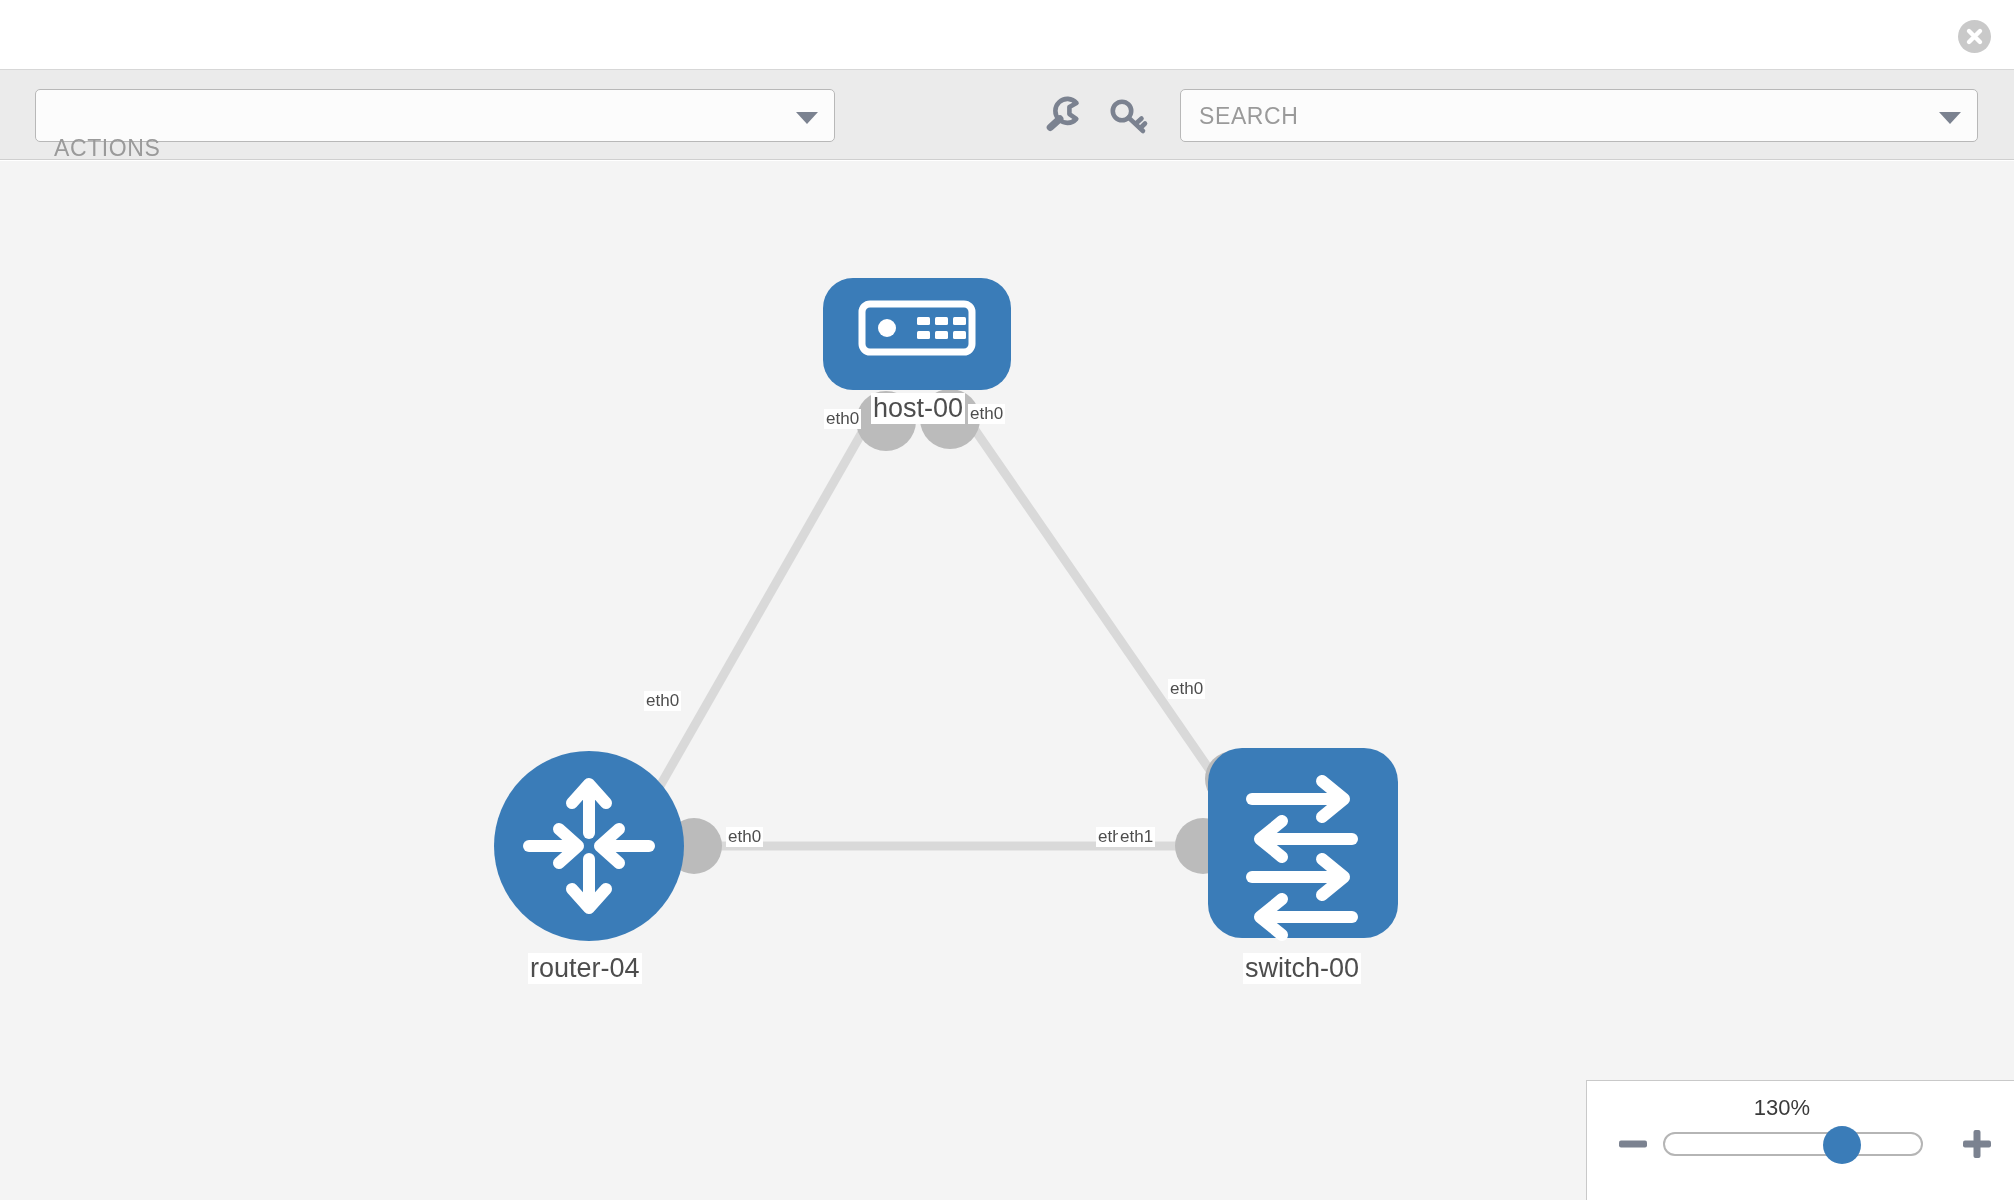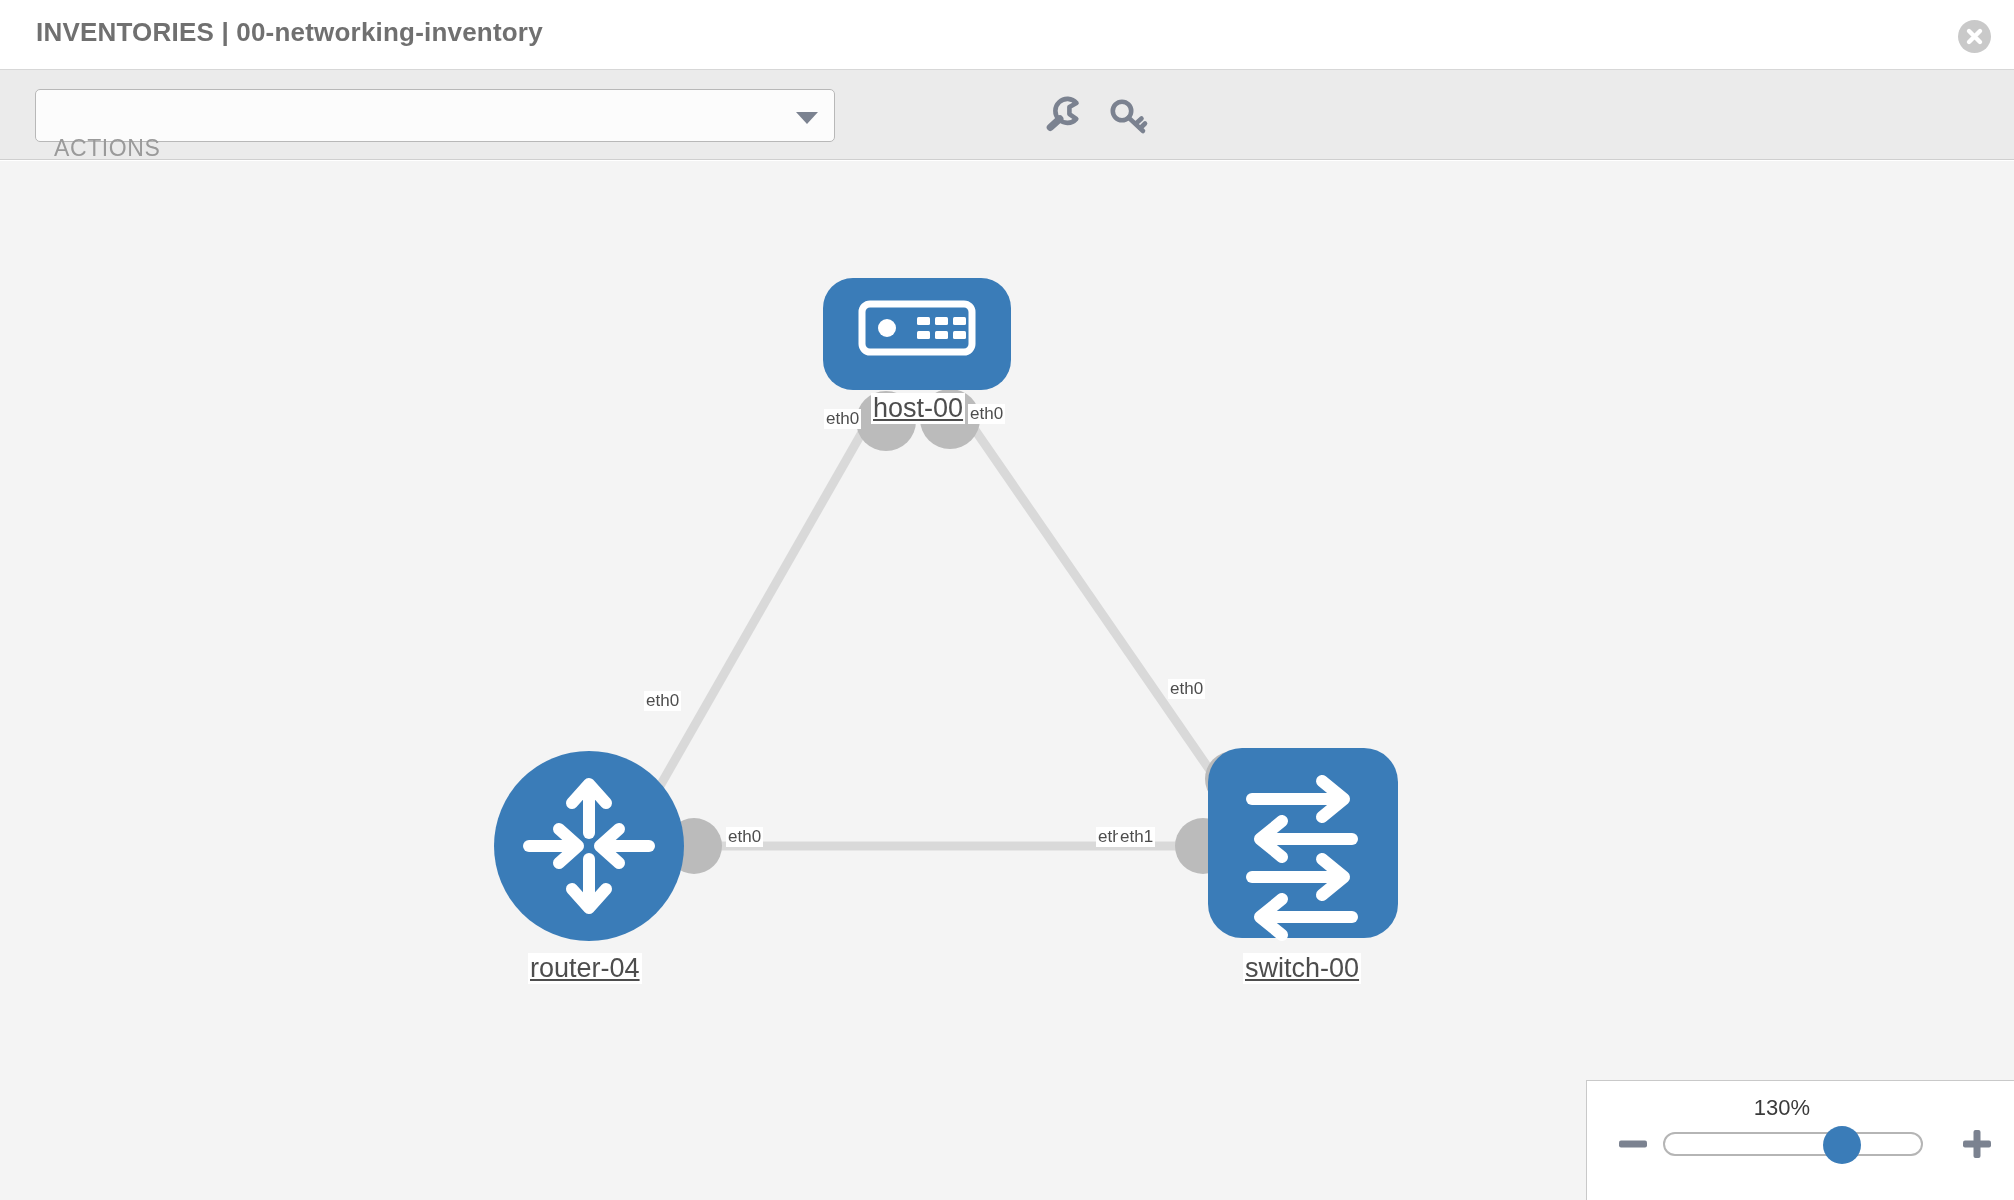--- a/index.html
+++ b/index.html
@@ -84,21 +84,20 @@
     overflow: hidden;
   }
   .topology-svg { position: absolute; top: 0; left: 0; }
 
   .node-label {
     position: absolute;
     font-size: 27px; color: #4d4d4d;
     background: #ffffff;
     white-space: nowrap;
     padding: 0 2px;
-    text-decoration: underline;
   }
   .iface-label {
     position: absolute;
     font-size: 17px; color: #4d4d4d;
     background: #ffffff;
     white-space: nowrap;
     padding: 0 2px;
   }
 
   
@@ -135,21 +134,20 @@
     background: #3a7cb8;
     cursor: pointer;
   }
 </style>
 </head>
 <body>
 
 <div id="app">
 
   <div class="header">
-    <div class="page-title">INVENTORIES | 00-networking-inventory</div>
     <div class="close-btn">
       <svg width="33" height="33" viewBox="0 0 33 33">
         <circle cx="16.5" cy="16.5" r="16.5" fill="#c9c9c9"></circle>
         <path d="M11 11 L22 22 M22 11 L11 22" stroke="#ffffff" stroke-width="4.4" stroke-linecap="round"></path>
       </svg>
     </div>
   </div>
 
   <div class="toolbar">
 
@@ -167,20 +165,24 @@
 
     <div class="tool-icon key">
       <svg width="46" height="46" viewBox="0 0 46 46">
         <circle cx="16" cy="19" r="9.2" fill="none" stroke="#7b8290" stroke-width="4.6"></circle>
         <path d="M22.6 25.6 L37 39" stroke="#7b8290" stroke-width="4.6" stroke-linecap="round"></path>
         <path d="M30 31.5 L35.5 26.5" stroke="#7b8290" stroke-width="4.6" stroke-linecap="round"></path>
         <path d="M34.5 36 L39 31.5" stroke="#7b8290" stroke-width="4.6" stroke-linecap="round"></path>
       </svg>
     </div>
 
+    <div class="search-box">
+      <span class="search-label">SEARCH</span>
+      <span class="caret"></span>
+    </div>
   </div>
 
   <div class="canvas">
 
     <svg class="topology-svg" width="2014" height="1039" viewBox="0 0 2014 1039">
 
       <g stroke="#d9d9d9" stroke-width="9">
         <line x1="880" y1="240" x2="640" y2="660"></line>
       </g>
       <g stroke="#d9d9d9" stroke-width="9">

